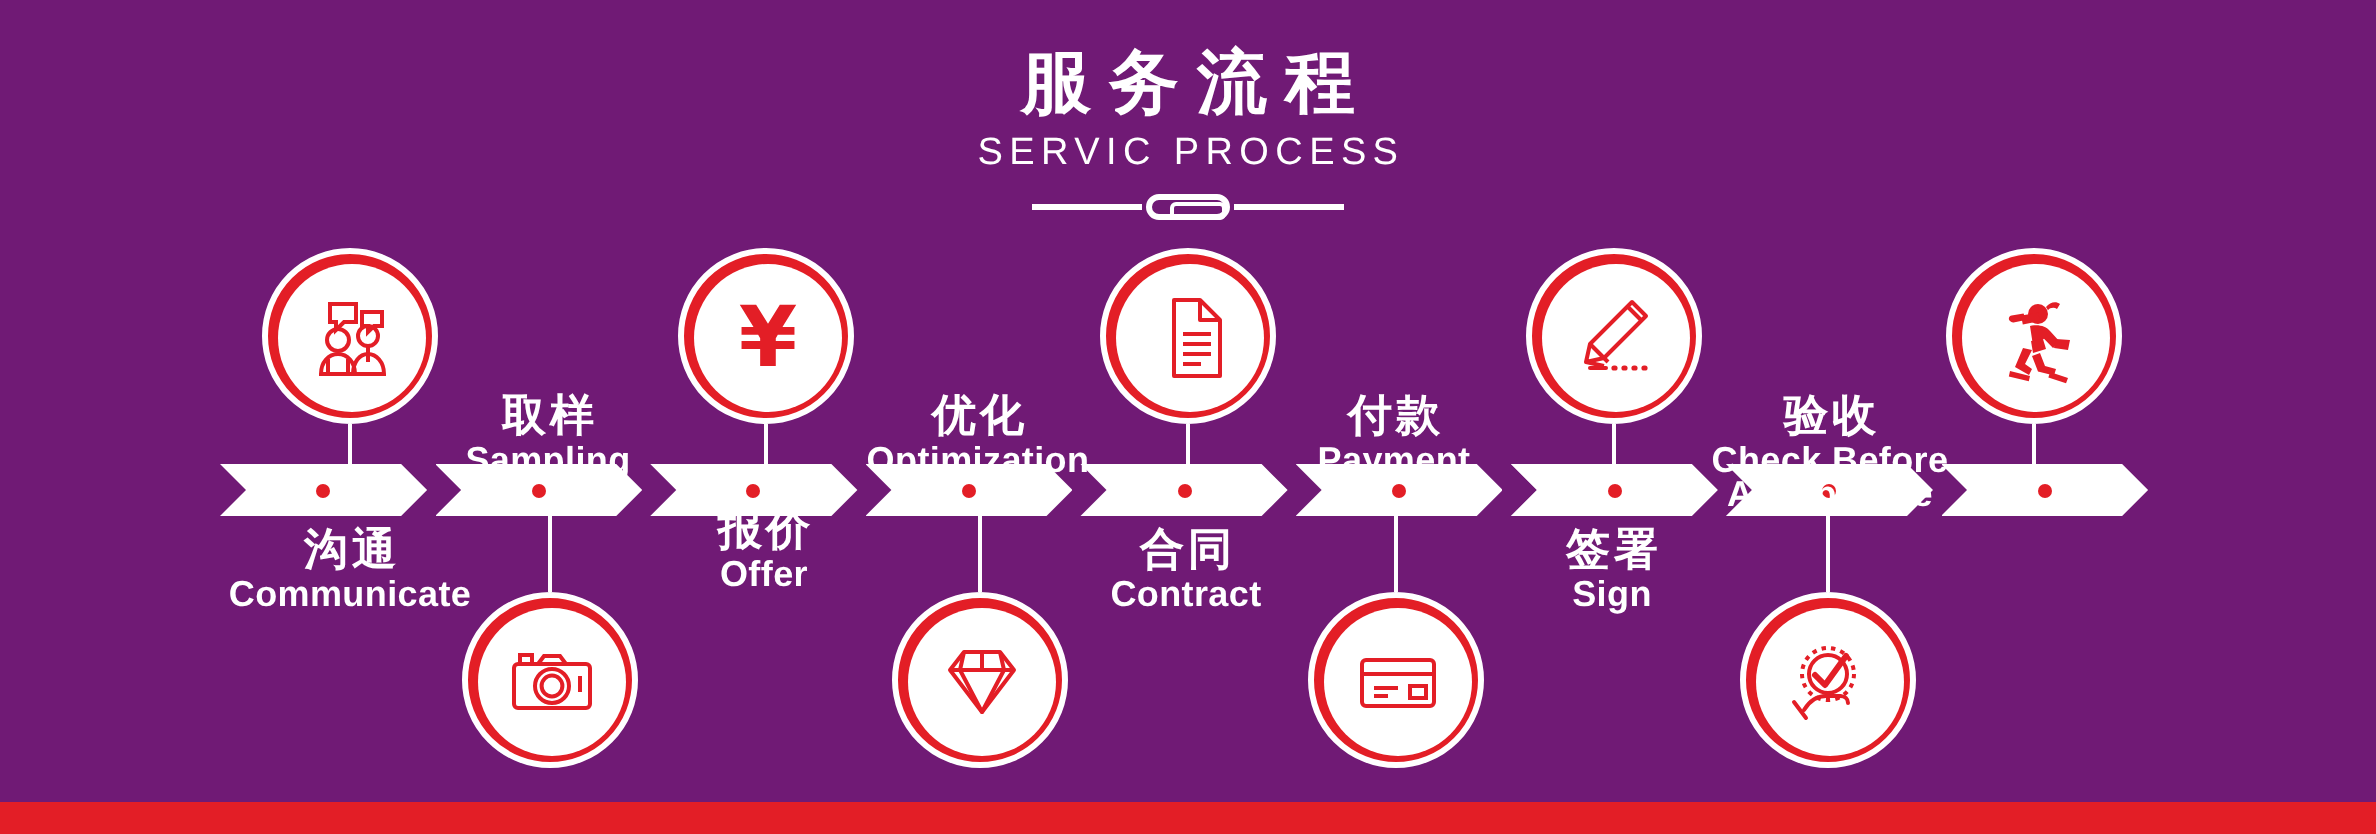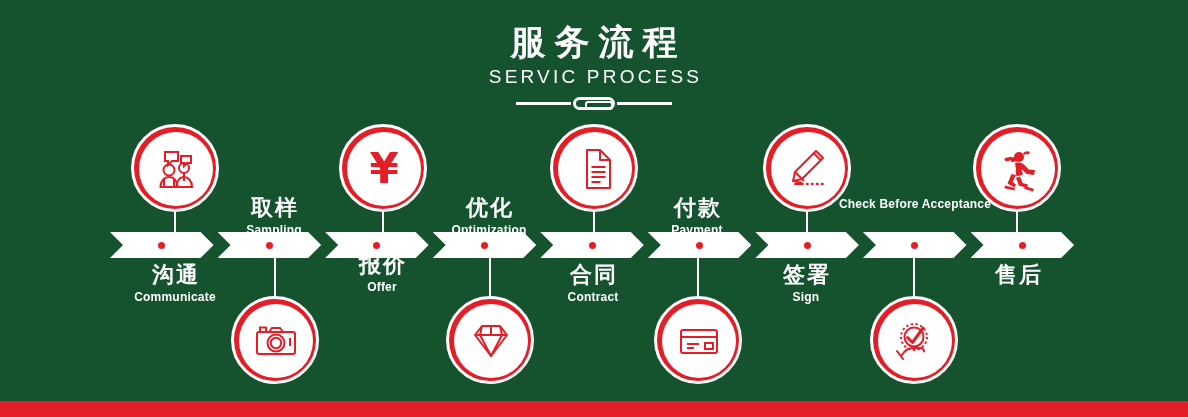--- a/index.html
+++ b/index.html
@@ -5,21 +5,21 @@
   * { box-sizing: border-box; margin: 0; padding: 0; }
   html, body {
     width: 1188px; height: 417px;
     background: #e31e26;
     font-family: "Liberation Sans", "DejaVu Sans", sans-serif;
     overflow: hidden;
   }
   #stage {
     position: relative;
     width: 1188px; height: 401px;
-    background: #14532d;
+    background: #701a75;
   }
 
   
   #header {
     position: absolute;
     left: 0; top: 22px;
     width: 1188px;
     text-align: center;
   }
   #title-cn {
@@ -132,21 +132,21 @@
     color: #ffffff;
   }
   .label .cn {
     font-size: 22px;
     font-weight: bold;
     letter-spacing: 2px;
     line-height: 26px;
     text-indent: 2px;
   }
   .label .en {
-    font-size: 12px;
+    font-size: 18px;
     font-weight: bold;
     line-height: 17px;
     margin-top: 1px;
     letter-spacing: 0.2px;
   }
 </style>
 </head>
 <body>
 
 <div id="stage">
@@ -314,20 +314,21 @@
         <circle cx="25" cy="22" r="13" stroke-dasharray="2.2 2.6"></circle>
         <circle cx="25" cy="22" r="9.5"></circle>
         <path d="M18.5 22.5l5 5L34 13" stroke-width="3" stroke-linecap="round"></path>
         <path d="M13 40c3-5 7-7 11-7h7" stroke-linecap="round"></path>
         <path d="M8 36l6 8" stroke-linecap="round"></path>
         <path d="M31 33c2.5 0 4 1.5 4 3.5" stroke-linecap="round"></path>
       </svg>
     </div>
   </div>
   <div class="label" style="left:805px; top:195px;">
+    <div class="cn">验收</div>
     <div class="en">Check Before Acceptance</div>
   </div>
 
   <div class="node" style="left:973px; top:124px;">
     <div class="inner">
       <svg width="52" height="52" viewBox="0 0 52 52" fill="#e31e26">
         <circle cx="27" cy="14" r="5"></circle>
         <path d="M31 10.5c2-2.5 5-3 7-1.5l-1.5 2.5c-1.5-1-3.5-0.6-4.5 0.6z"></path>
         <path d="M13 17.5c-1-0.8-0.6-2.4 0.8-2.7l6-1.1 1 3.3-6 1.2c-0.7 0.1-1.3-0.2-1.8-0.7z"></path>
         <path d="M18.5 14.8l8.5-1.4 1.2 4.2-8.8 1.6z"></path>
@@ -335,16 +336,15 @@
         <path d="M36 26.5l7 .5-1 5-7-1z"></path>
         <path d="M23.5 27.5l6-1 1.5 5-6.5 2z"></path>
         <path d="M24 32l-3.5 7 3.5 2.5-1.5 3-7-4 4-9.5z"></path>
         <path d="M28 33.5l2.5 6.5 5.5 1.5-1 3.2-8-2-3-7.7z"></path>
         <path d="M13 42.5l10 2.5-0.6 2.6-10-2.4z"></path>
         <path d="M33 43l9 3-1 2.6-8.8-2.8z"></path>
       </svg>
     </div>
   </div>
   <div class="label" style="left:908px; top:262px;">
-    <div class="cn">售后</div>
   </div>
 
 </div>
 
 </body></html>

